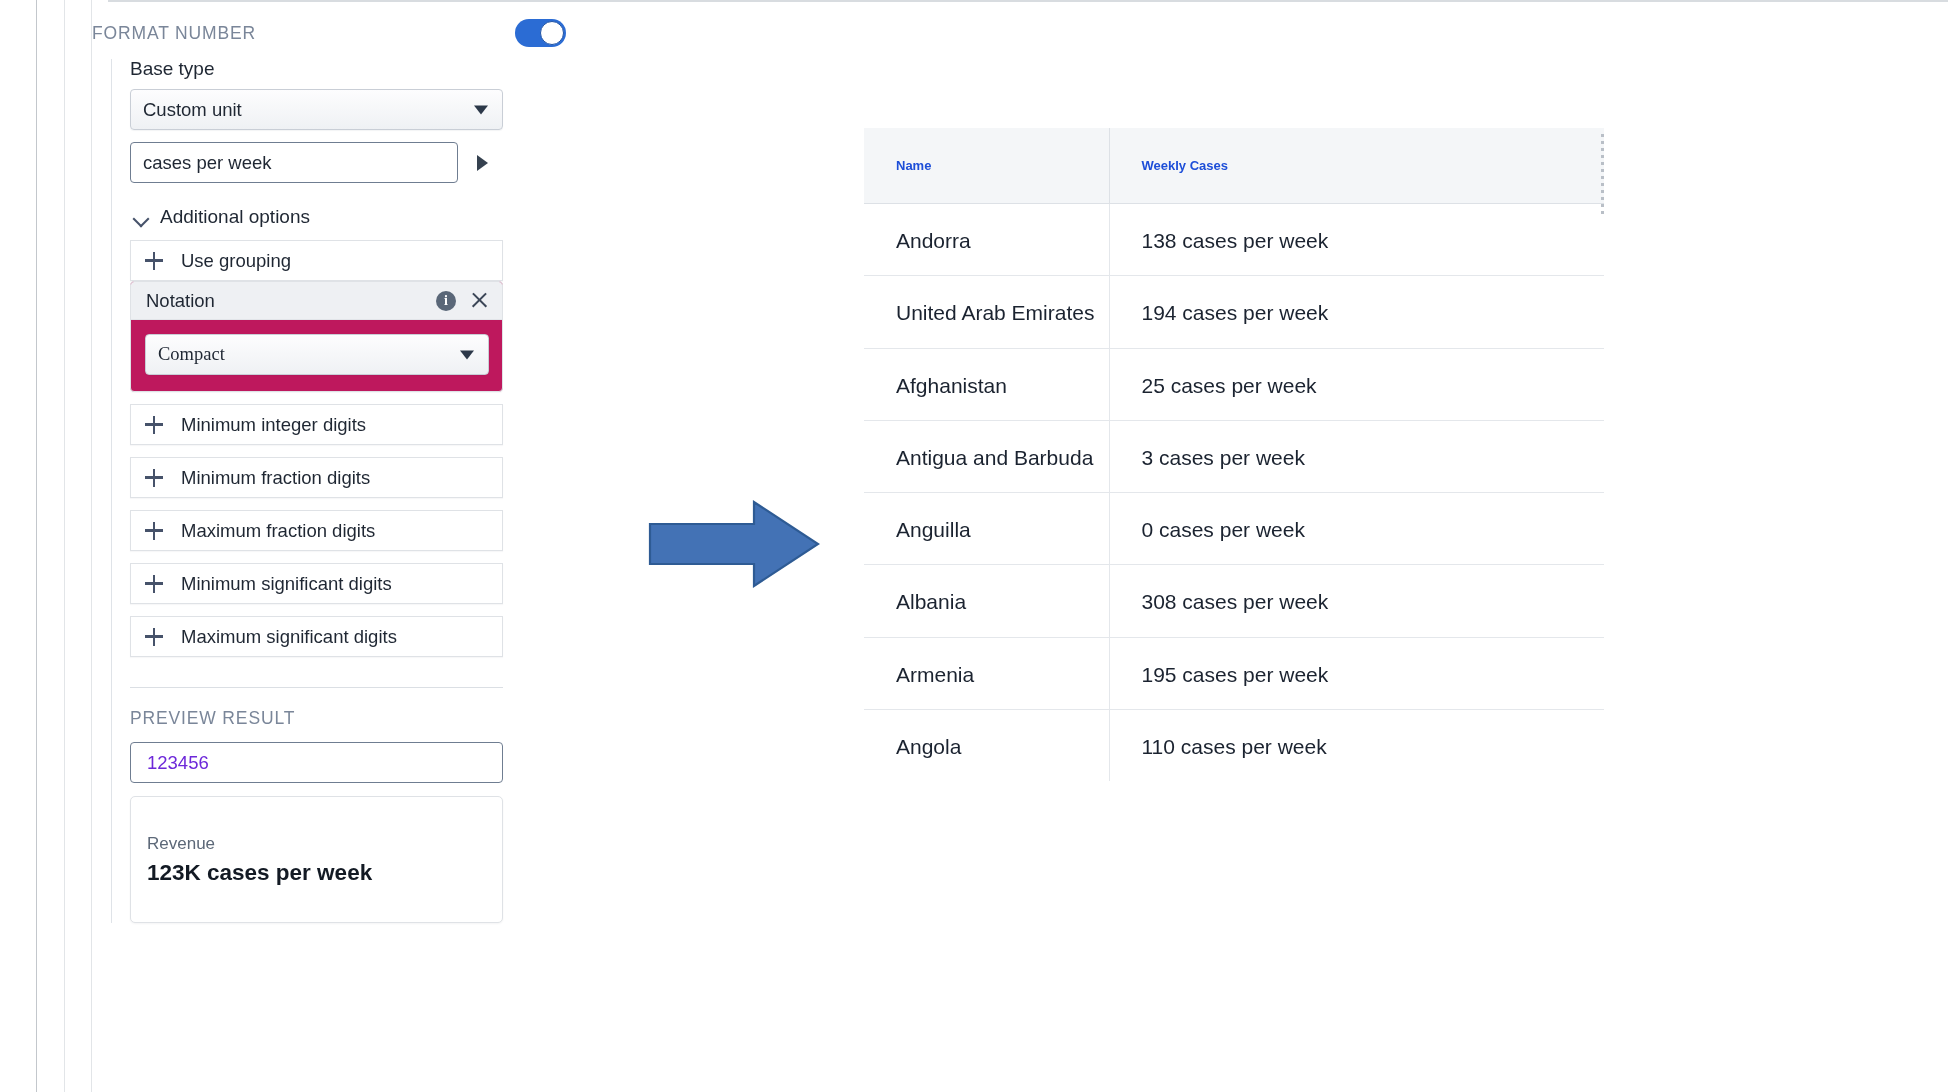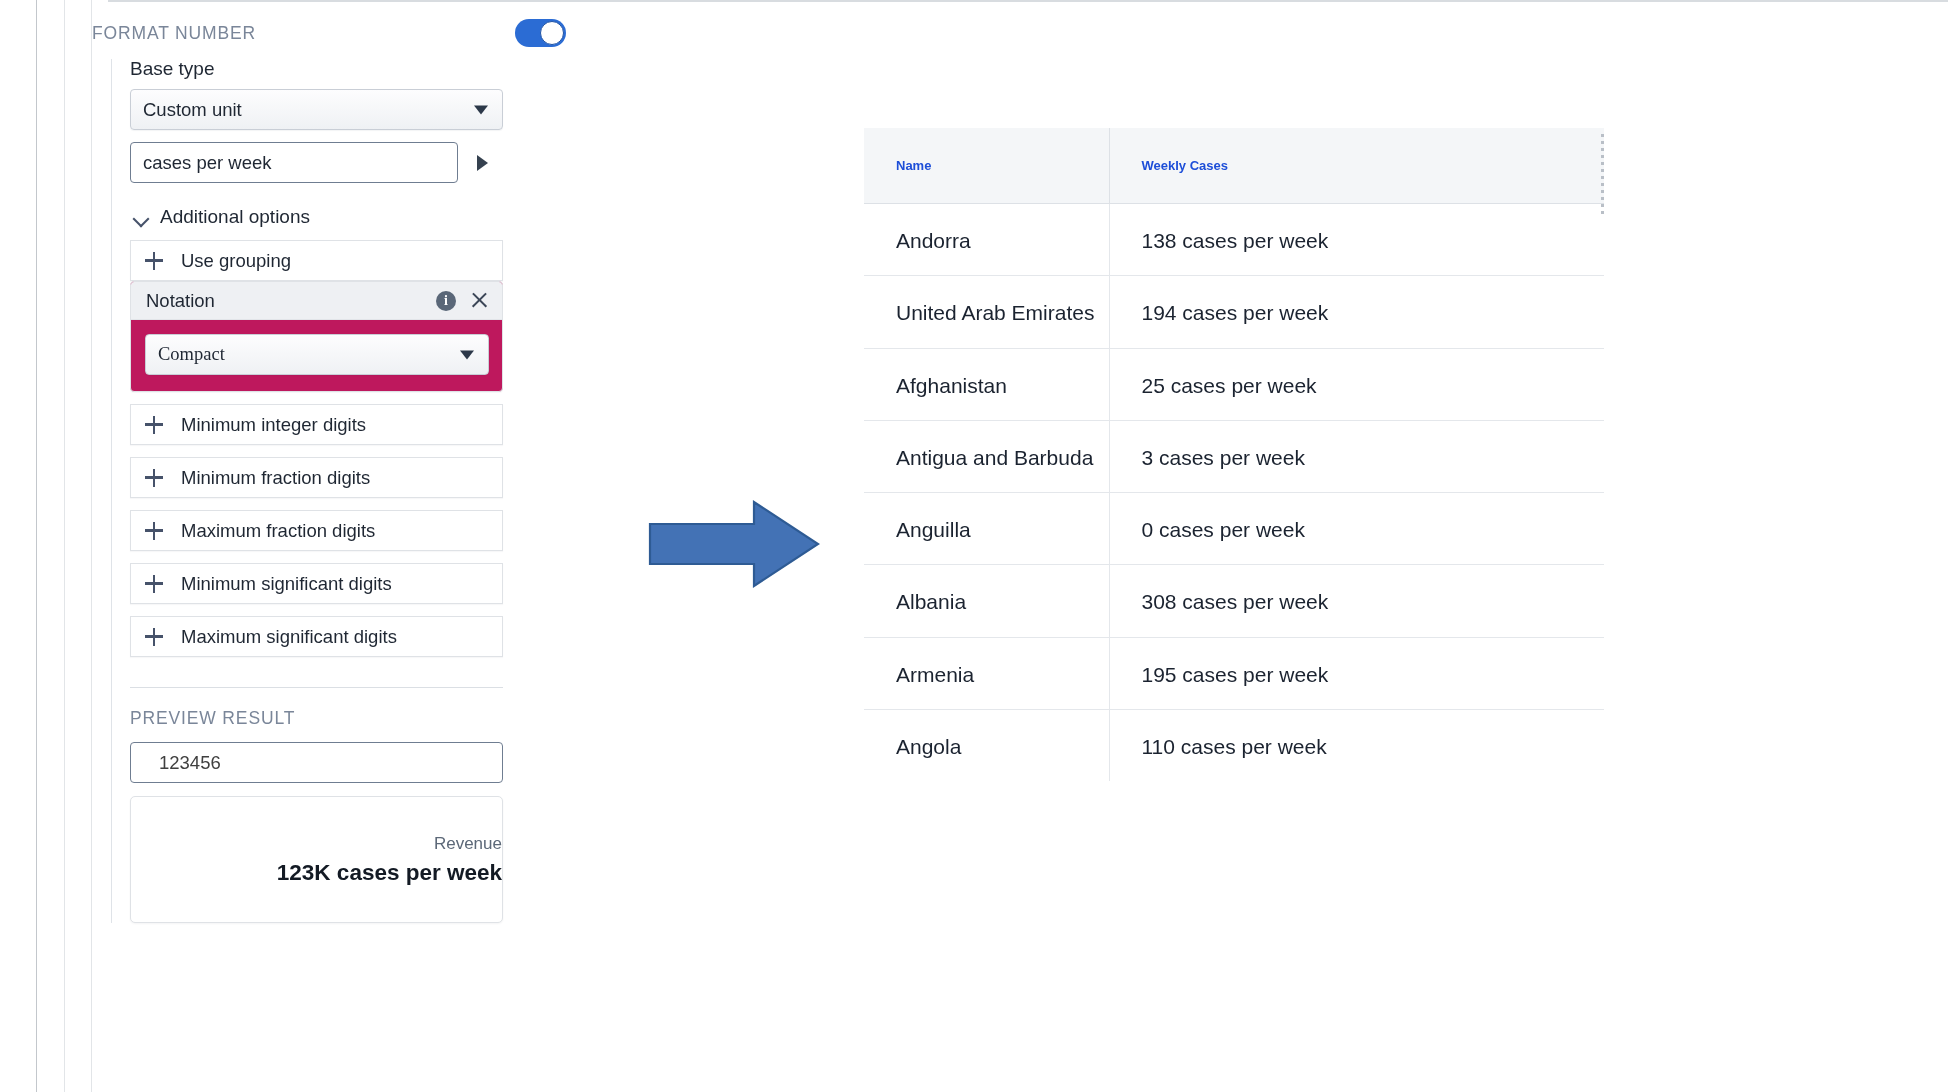--- a/index.html
+++ b/index.html
@@ -251,35 +251,34 @@
     margin-top: 20px;
     margin-bottom: 13px;
   }
 
   .preview-input {
     width: 373px; height: 41px;
     border: 1.5px solid #6f7d91;
     border-radius: 4px;
     background: #ffffff;
     display: flex; align-items: center;
-    padding: 0 28px;
+    padding: 0 16px;
     font-size: 18.5px;
-    color: #404040;
+    color: #6d28d9;
   }
 
   .result-card {
     width: 373px; height: 127px;
     margin-top: 13px;
     border: 1px solid #dfe2e6;
     border-radius: 5px;
     background: #ffffff;
     box-shadow: 0 1px 2px rgba(30,40,60,0.05);
     display: flex; flex-direction: column; justify-content: center;
     padding-left: 16px;
-    text-align: right;
   }
   .result-caption {
     font-size: 17px;
     color: #5c6878;
     margin-bottom: 6px;
   }
   .result-value {
     font-size: 22.5px;
     font-weight: 700;
     color: #131a24;

